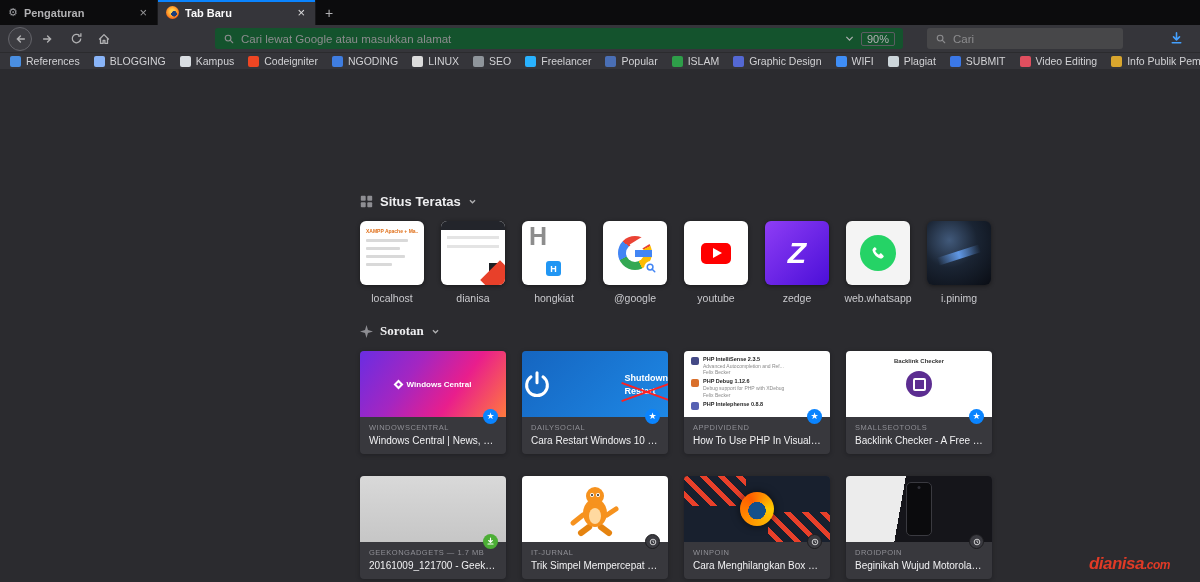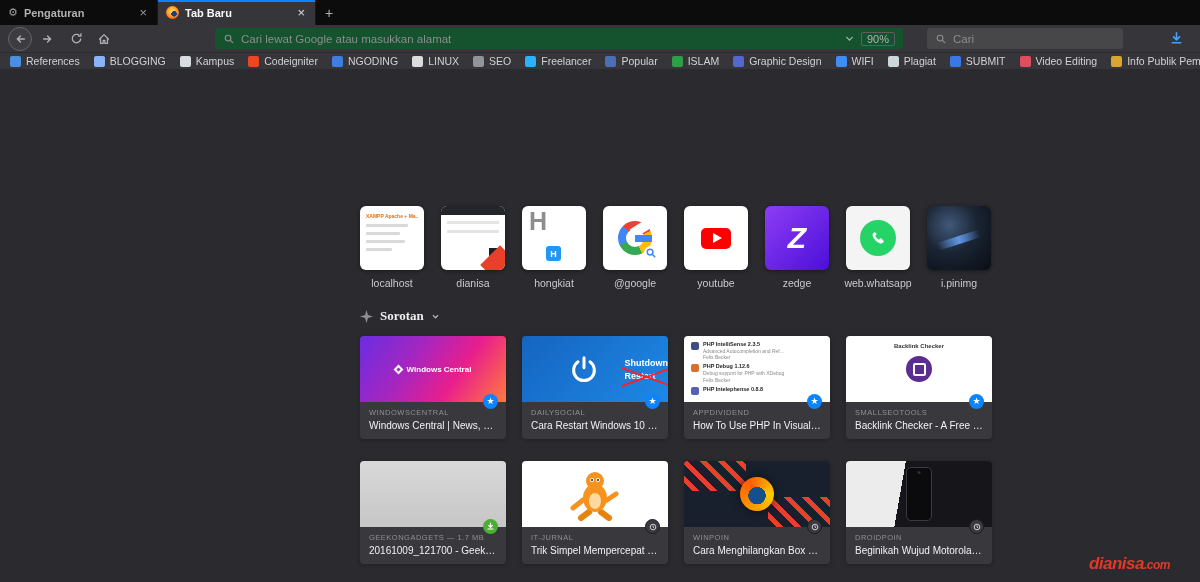--- a/index.html
+++ b/index.html
@@ -122,21 +122,21 @@
   .b-star i { font-style:normal; font-size:9px; color:#fff; line-height:1; }
   .b-dl { background:#4cae36; }
   .b-clock { background:#3a3a40; border:1px solid #1c1c1f; }
 
   .c-wc { background:linear-gradient(125deg,#6a2de2 0%,#a426c1 35%,#e91e8c 65%,#ff7a3d 100%);
           display:flex; align-items:center; justify-content:center; }
   .wc-logo { display:flex; align-items:center; gap:5px; color:#fff; font-size:8px; font-weight:bold; }
   .wc-mark { width:7px; height:7px; border:2px solid #fff; transform:rotate(45deg); }
 
   .c-ds { background:linear-gradient(135deg,#1565c0,#1e88e5); display:flex; align-items:center;
-          justify-content:flex-end; gap:26px; color:#fff; }
+          justify-content:space-between; gap:26px; color:#fff; }
   .ds-text { display:flex; flex-direction:column; gap:3px; font-size:9px; font-weight:bold; }
   .ds-restart { position:relative; }
   .ds-restart::before, .ds-restart::after { content:""; position:absolute; left:-5px; right:-5px;
           top:50%; height:2px; background:#ff2020; }
   .ds-restart::before { transform:rotate(20deg); }
   .ds-restart::after { transform:rotate(-20deg); }
 
   .c-php { background:#fff; padding:5px 7px; display:flex; flex-direction:column; gap:3px; }
   .php-row { display:flex; gap:4px; }
   .php-ico { width:8px; height:8px; border-radius:2px; flex:none; margin-top:1px; }
@@ -308,20 +308,34 @@
     </div>
   <div class="bm">
       <span class="bm-ico" style="background: rgb(217, 166, 46);"></span>
       <span>Info Publik Pemilu 2019</span>
     </div>
 </div>
 
 <div id="content">
   <div class="container">
 
+    <div class="section-header">
+      <svg width="13" height="13" viewBox="0 0 16 16">
+        <g fill="#8e8e93">
+            <rect x="1" y="1" width="6" height="6" rx="1"></rect>
+            <rect x="9" y="1" width="6" height="6" rx="1"></rect>
+        <rect x="1" y="9" width="6" height="6" rx="1"></rect>
+            <rect x="9" y="9" width="6" height="6" rx="1"></rect>
+          </g>
+        </svg>
+      <span>Situs Teratas</span>
+      <svg width="9" height="9" viewBox="0 0 14 14">
+        <path d="M3 5l4 4 4-4" fill="none" stroke="#b1b1b3" stroke-width="2"></path>
+        </svg>
+    </div>
 
     <div class="tiles">
       <div class="tile">
         <div class="tthumb th-localhost">
           <div class="xampp-head">XAMPP Apache + Ma...</div>
           <div class="ph-line w80"></div>
             <div class="ph-line w65"></div>
             <div class="ph-line w75"></div>
             <div class="ph-line w50"></div>
         </div>

